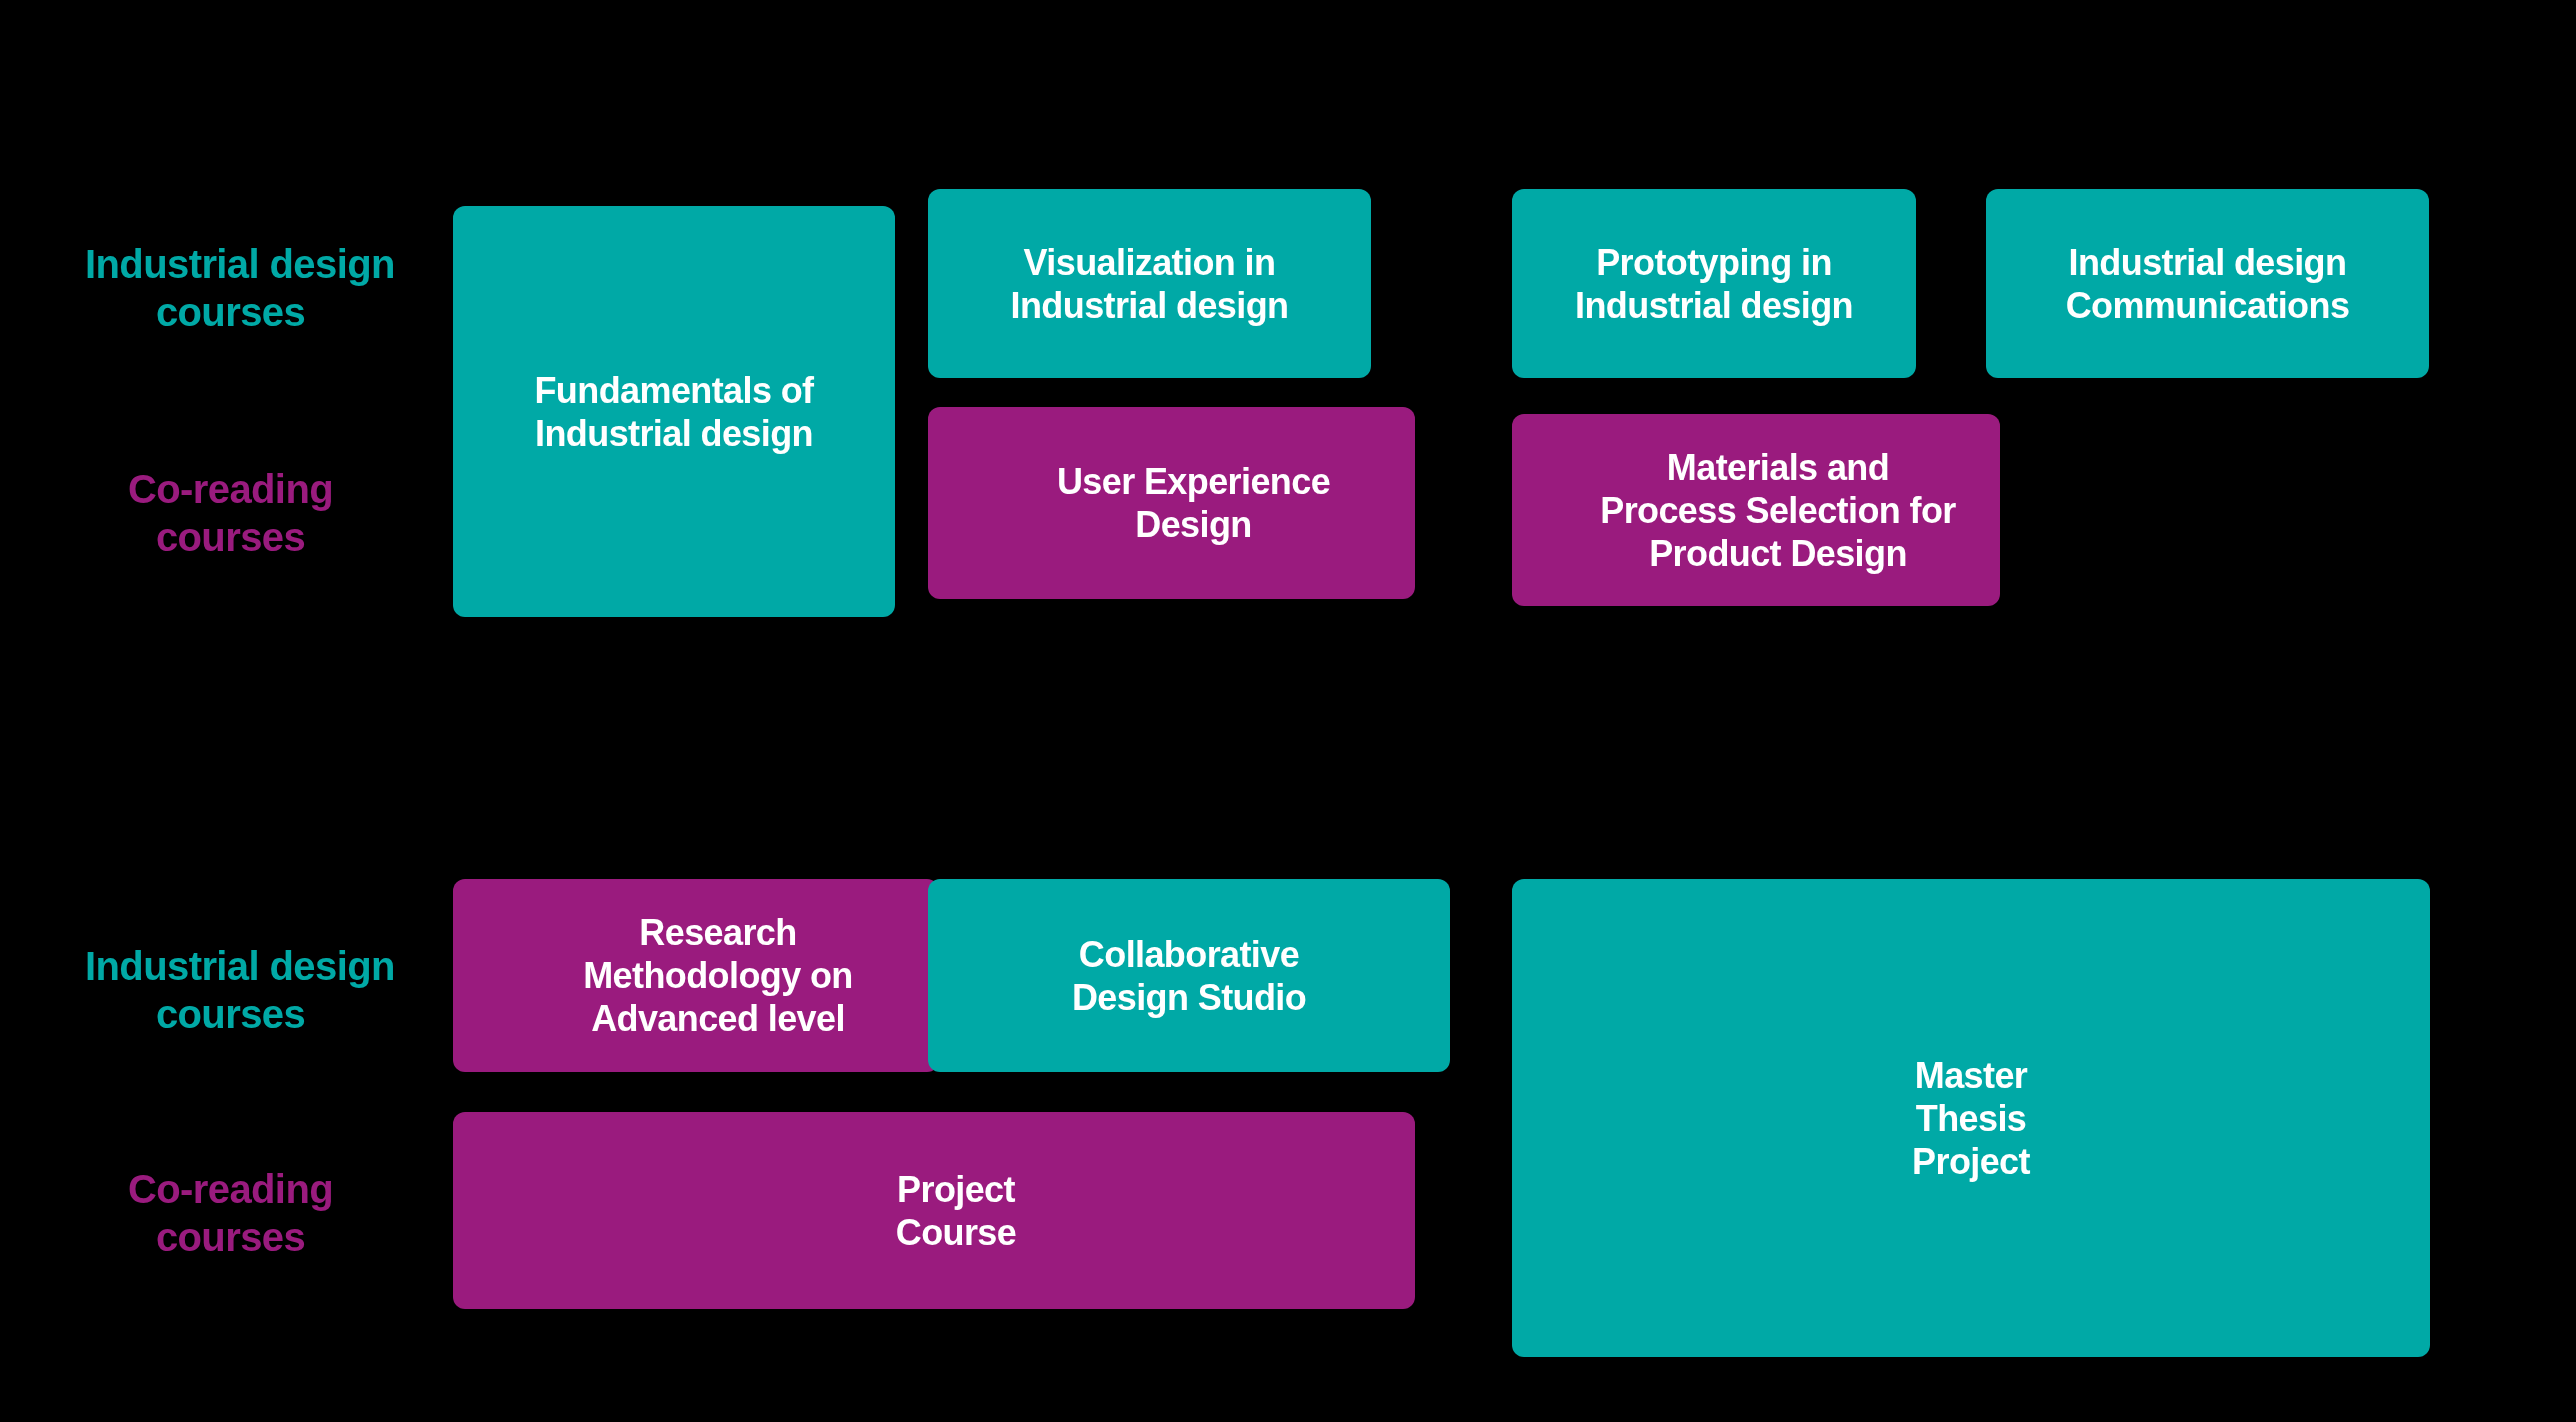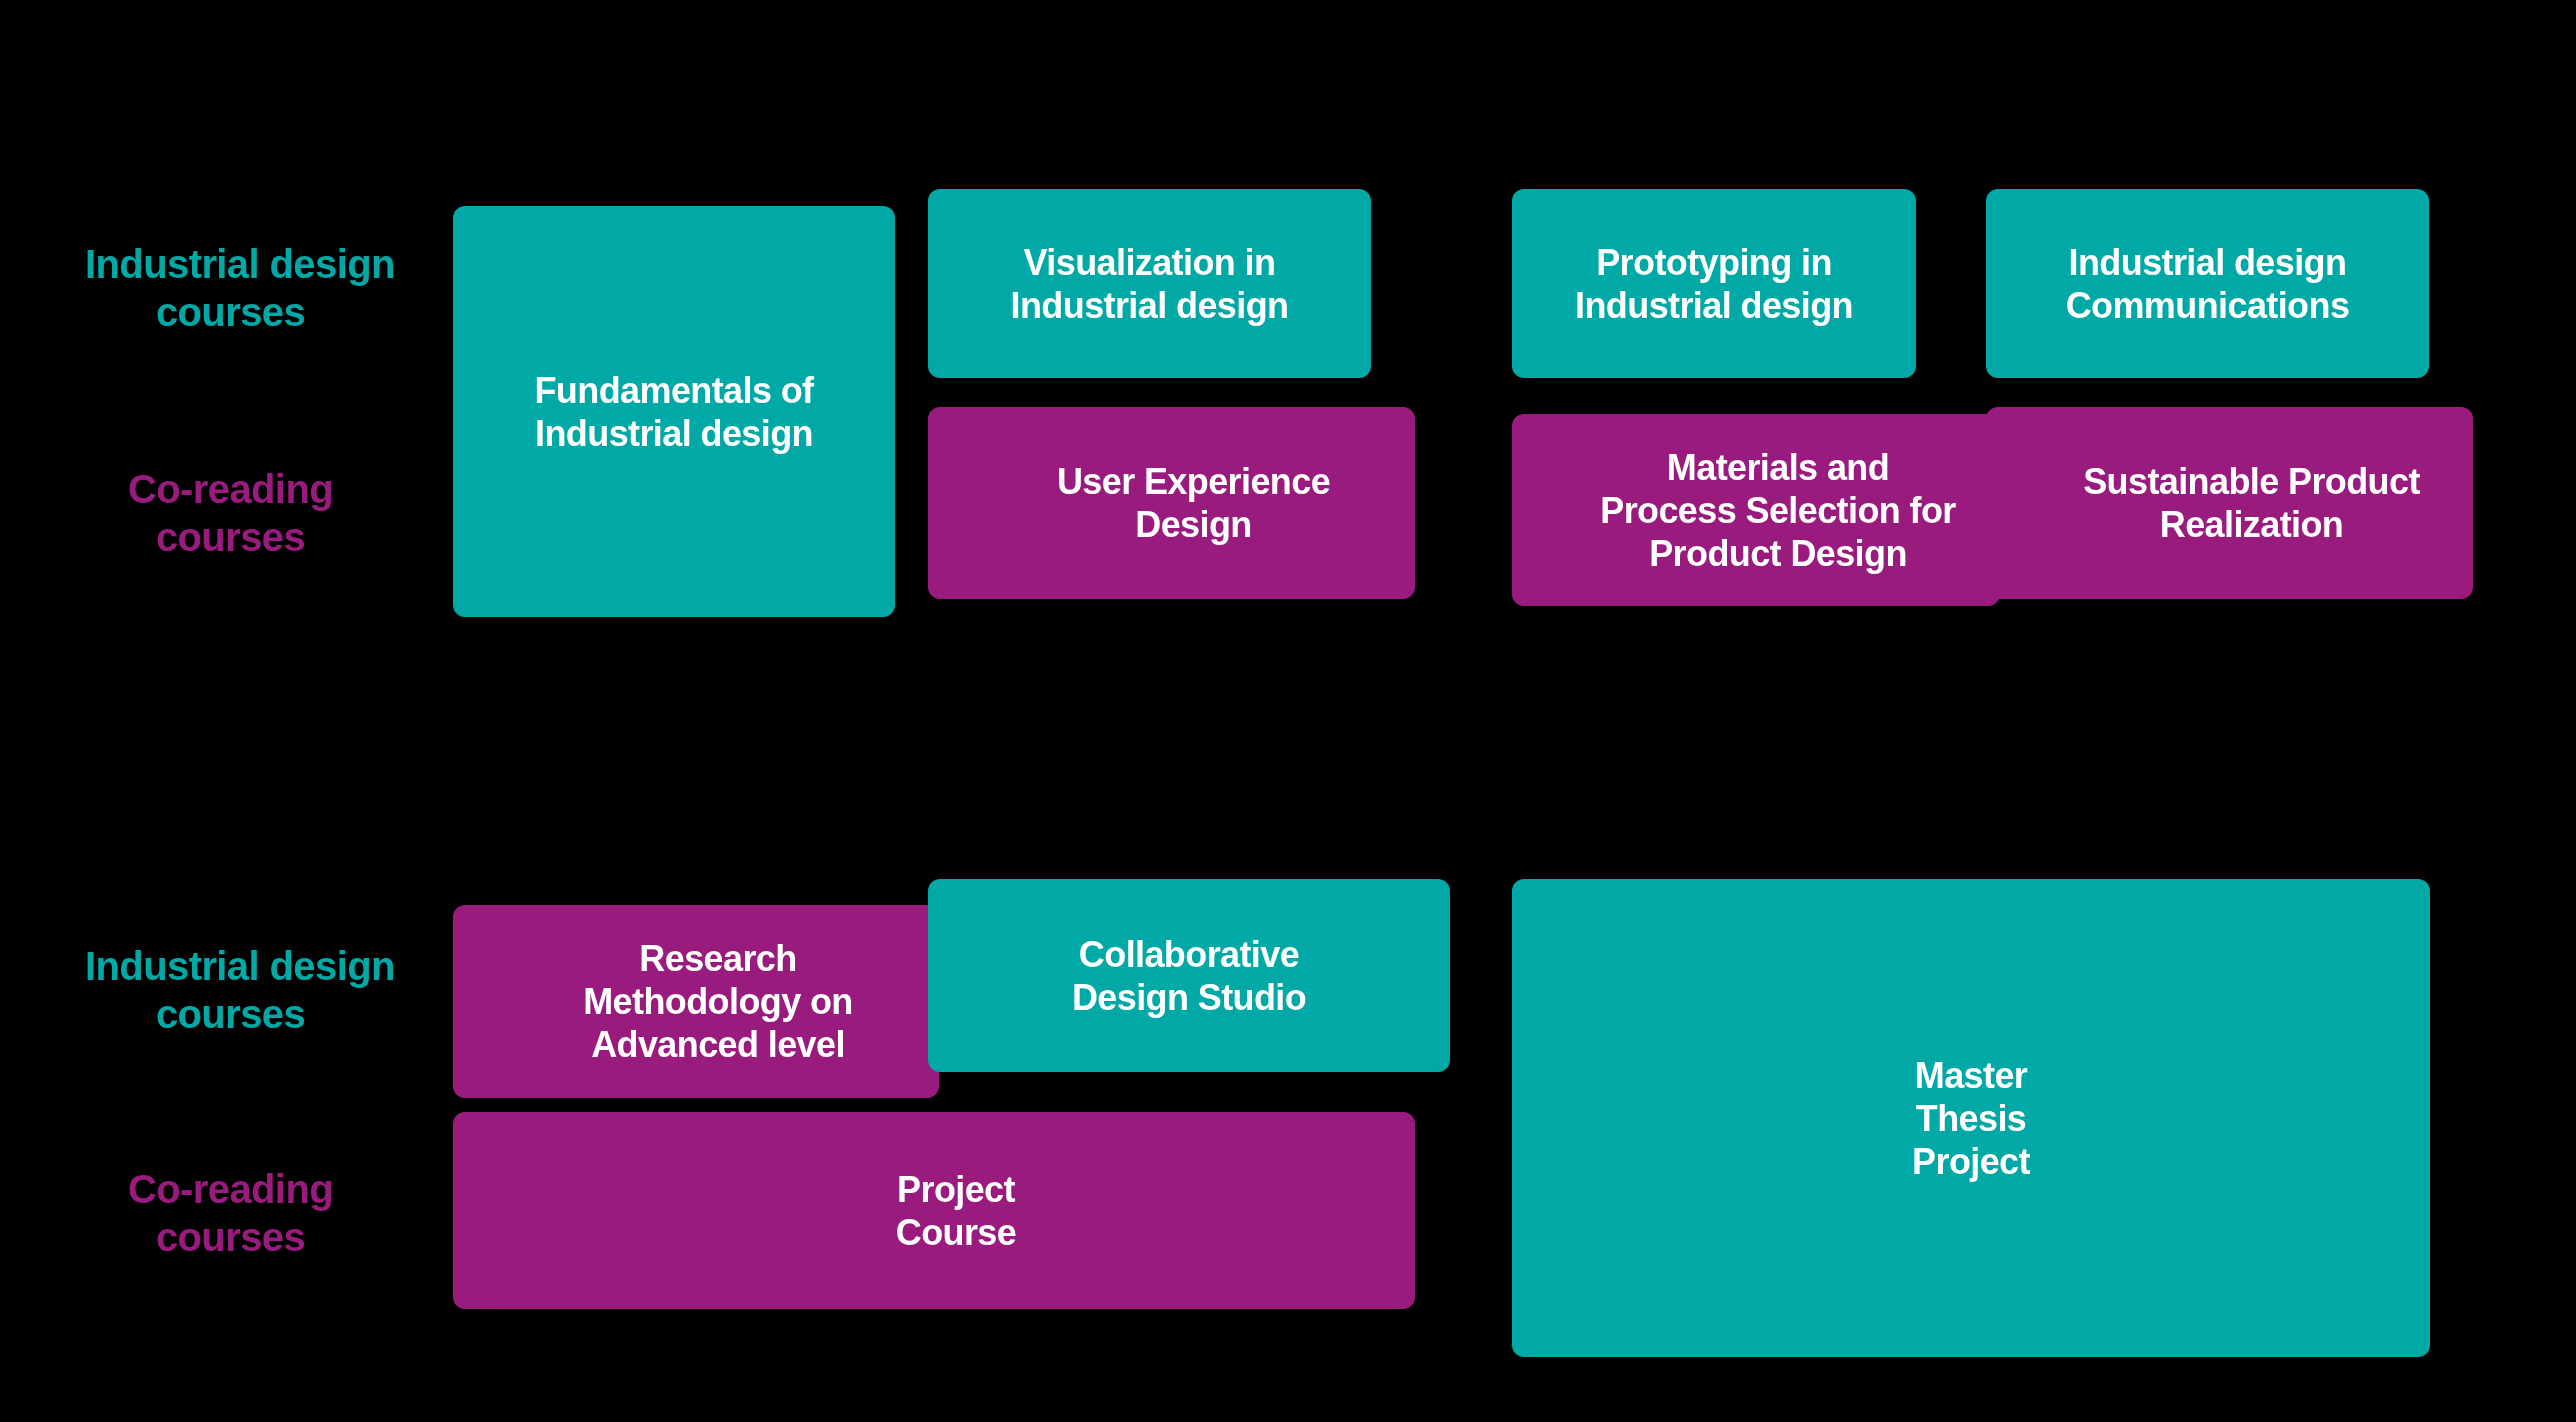--- a/index.html
+++ b/index.html
@@ -51,21 +51,21 @@
   .box.teal    { background: var(--teal, #00A9A6); }
   .box.magenta { background: var(--magenta, #9A1B7E); padding-left: 44px; }
 
   .pos-fundamentals    { left: 453px;  top: 206px;  width: 442px;  height: 411px; }
   .pos-visualization   { left: 928px; top: 189px;  width: 443px;  height: 189px; }
   .pos-user-experience { left: 928px; top: 407px;  width: 443px;  height: 192px; }
   .pos-prototyping     { left: 1512px; top: 189px;  width: 404px;  height: 189px; }
   .pos-communications  { left: 1986px; top: 189px;  width: 443px;  height: 189px; }
   .pos-materials       { left: 1512px; top: 414px;  width: 444px;  height: 192px; }
   .pos-sustainable     { left: 1986px; top: 407px;  width: 443px;  height: 192px; }
-  .pos-research        { left: 453px;  top: 879px; width: 442px;  height: 193px; margin-top: 26px; }
+  .pos-research        { left: 453px;  top: 879px; width: 442px;  height: 193px; }
   .pos-collaborative   { left: 928px; top: 879px; width: 522px;  height: 193px; }
   .pos-project-course  { left: 453px;  top: 1112px; width: 918px; height: 197px; }
   .pos-master-thesis   { left: 1512px; top: 879px; width: 918px; height: 478px; }
 </style>
 </head>
 <body>
 
 <div class="diagram">
 
   <div class="cat-label teal pos-top-industrial">Industrial design
@@ -92,22 +92,20 @@
   <div class="box teal pos-prototyping">Prototyping in
 Industrial design</div>
 
   <div class="box teal pos-communications">Industrial design
 Communications</div>
 
   <div class="box magenta pos-materials">Materials and
 Process Selection for
 Product Design</div>
 
-  <div class="box magenta pos-sustainable">Sustainable Product
-Realization</div>
 
   <div class="box magenta pos-research">Research
 Methodology on
 Advanced level</div>
 
   <div class="box teal pos-collaborative">Collaborative
 Design Studio</div>
 
   <div class="box magenta pos-project-course">Project
 Course</div>

